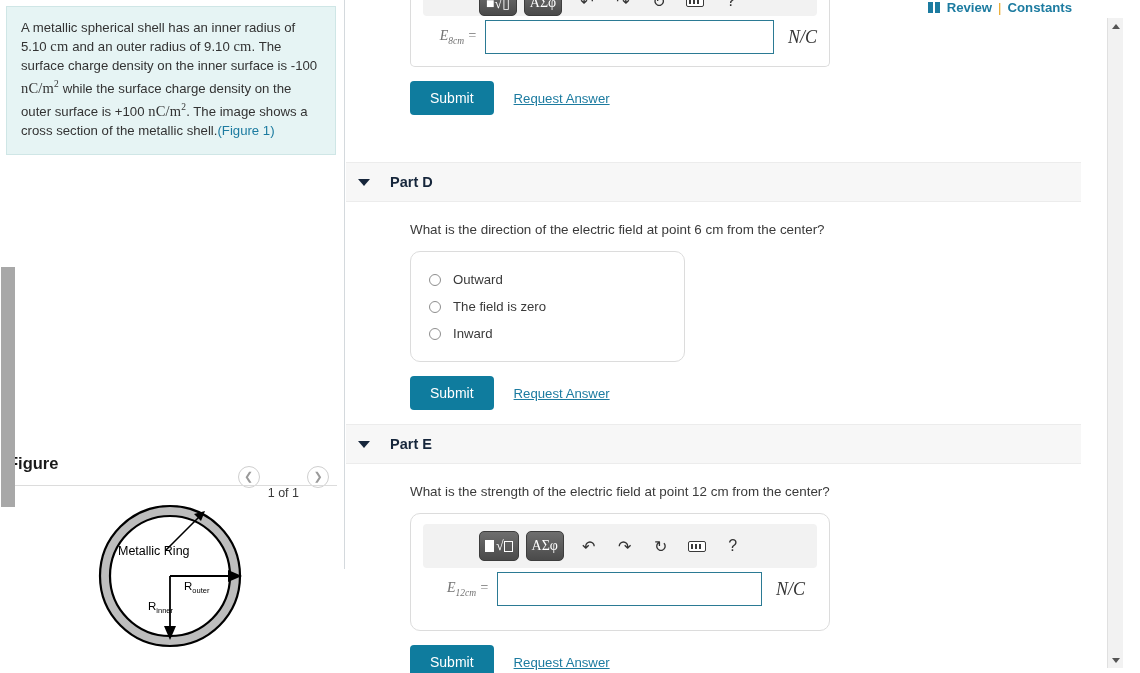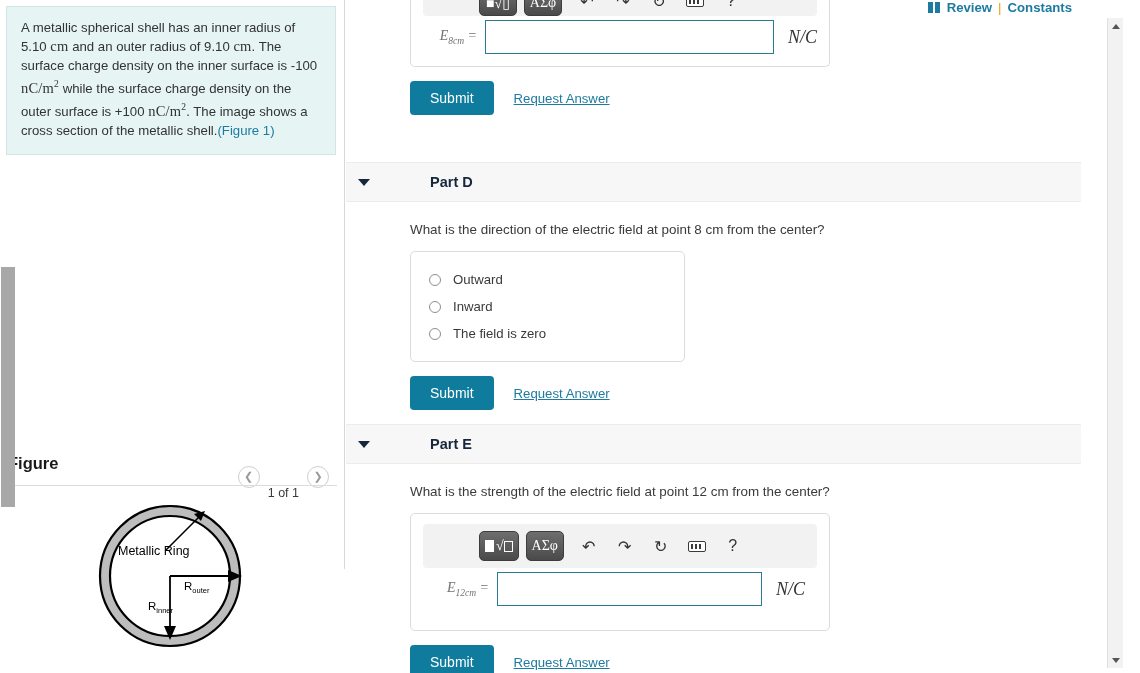--- a/index.html
+++ b/index.html
@@ -93,30 +93,30 @@
     display: flex; align-items: center;
     padding-left: 12px;
   }
   .caret {
     width: 0; height: 0;
     border-left: 6px solid transparent;
     border-right: 6px solid transparent;
     border-top: 7px solid #16263b;
     margin-right: 20px; cursor: pointer;
   }
-  .part-label { font-size: 14.5px; font-weight: bold; color: #16263b; margin-left: 40px; }
+  .part-label { font-size: 14.5px; font-weight: bold; color: #16263b; }
   .question {
     font-size: 13.4px; color: #3a3a3a;
     padding: 20px 0 0 64px;
   }
 
   .answer-box {
     margin: 14px 0 0 64px;
     border: 1px solid #dcdcdc;
-    border-radius: 5px;
+    border-radius: 10px;
     background: #fff;
     display: inline-block;
   }
   .radio-box { width: 275px; padding: 14px 0 14px 0; }
   .radio-row {
     display: flex; align-items: center;
     padding: 6px 0 6px 18px;
     font-size: 13.2px; color: #3a3a3a;
     cursor: pointer;
   }
@@ -304,34 +304,34 @@
         <button class="submit-btn">Submit</button>
         <span class="req-link">Request Answer</span>
       </div>
     </div>
 
     <div style="position:absolute; left:0; top:162px; width:735px;">
       <div class="part-header">
         <div class="caret"></div>
         <div class="part-label">Part D</div>
       </div>
-      <div class="question">What is the direction of the electric field at point 8 cm from the center?</div>
+      <div class="question">What is the direction of the electric field at point 6 cm from the center?</div>
 
       <div class="answer-box radio-box">
         <div class="radio-row">
           <span class="radio-dot"></span>
           <span>Outward</span>
         </div>
         <div class="radio-row">
           <span class="radio-dot"></span>
-          <span>Inward</span>
+          <span>The field is zero</span>
         </div>
         <div class="radio-row">
           <span class="radio-dot"></span>
-          <span>The field is zero</span>
+          <span>Inward</span>
         </div>
       </div>
 
       <div class="btn-row">
         <button class="submit-btn">Submit</button>
         <span class="req-link">Request Answer</span>
       </div>
     </div>
 
     <div style="position:absolute; left:0; top:424px; width:735px;">

